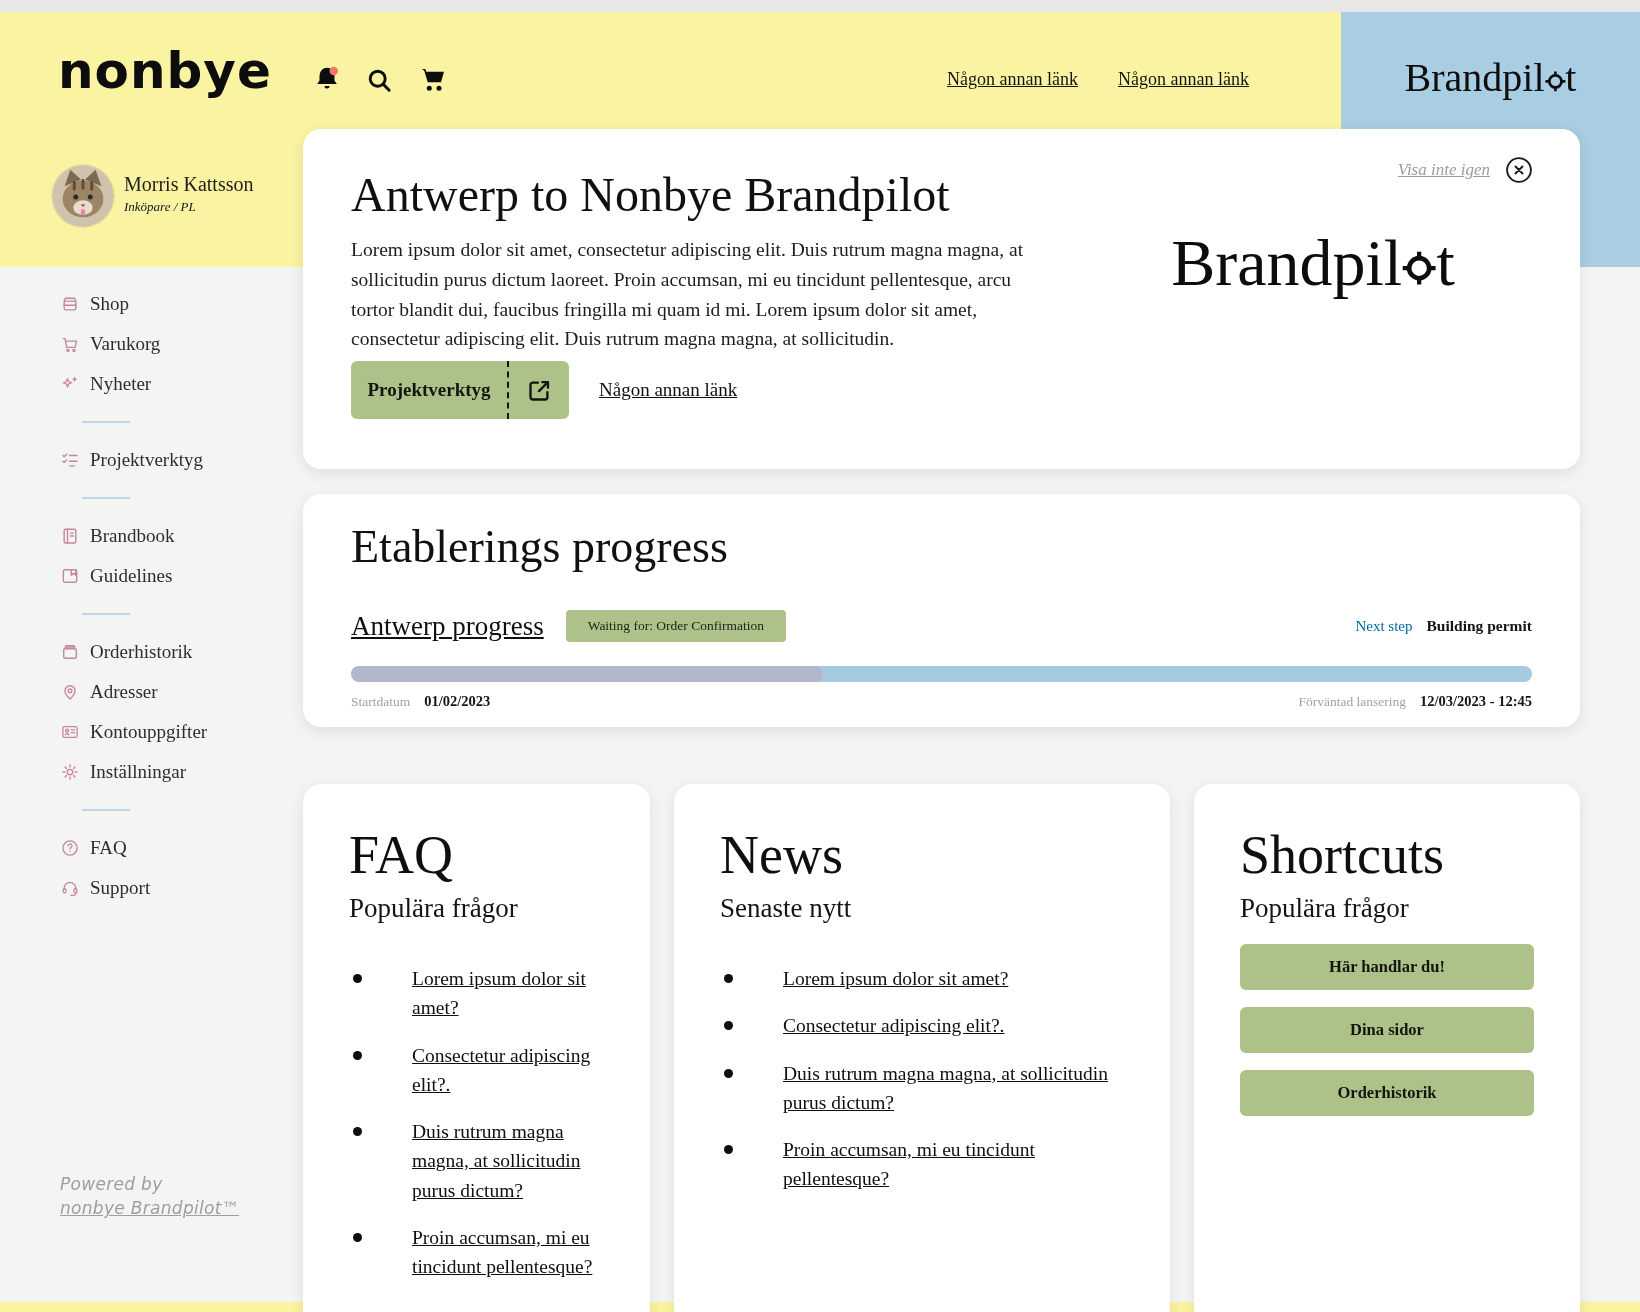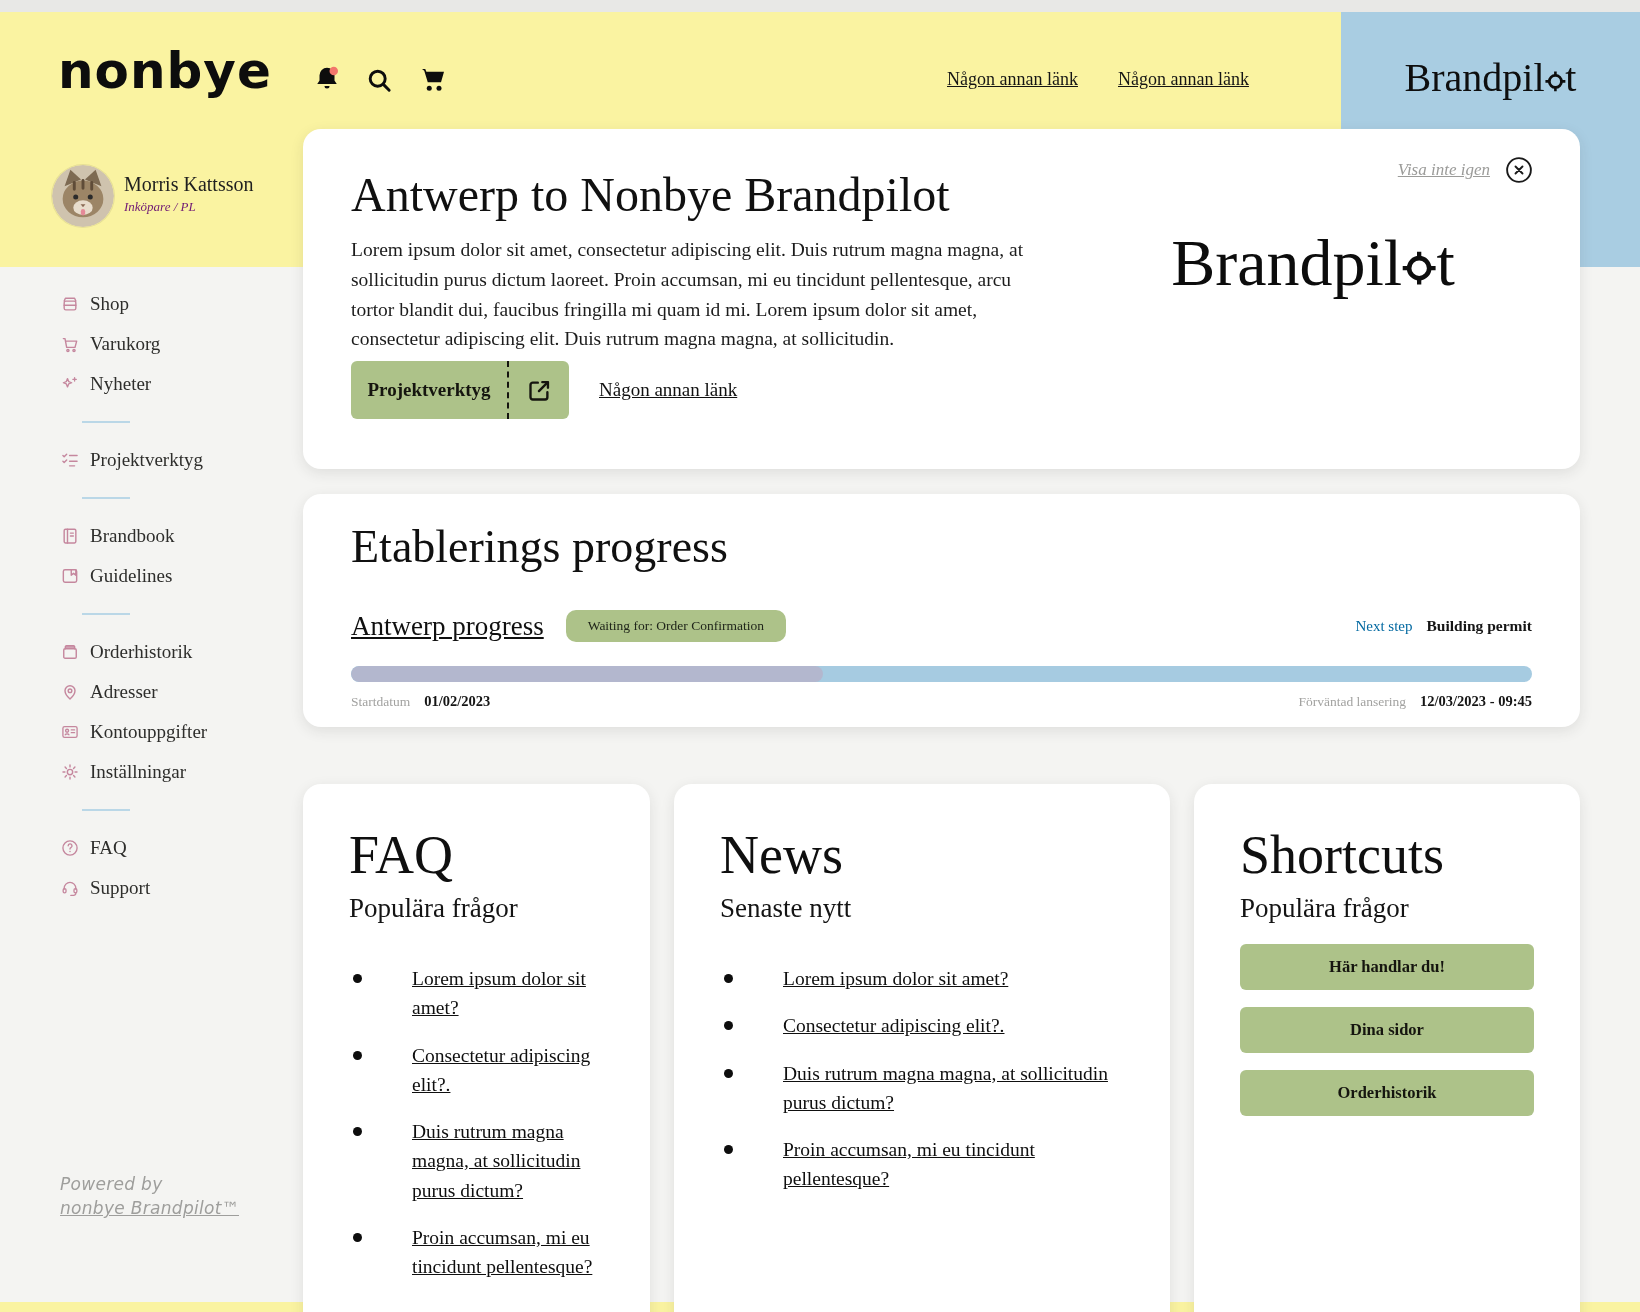--- a/index.html
+++ b/index.html
@@ -24,21 +24,21 @@
         font-size:50px;letter-spacing:1px;color:#0d0d0d;cursor:pointer;}
   .hicon{width:34px;height:34px;display:flex;align-items:center;justify-content:center;cursor:pointer;}
   .hicon svg{display:block;}
   .hlink{font-size:18px;text-decoration:underline;color:#141414;cursor:pointer;white-space:nowrap;}
   .brand-header{left:1341px;top:42px;width:299px;text-align:center;font-size:40px;color:#0e0e0e;}
   .oxo{stroke:#0e0e0e;fill:none;}
   
   .avatar{left:52px;top:153px;width:62px;height:62px;border-radius:50%;overflow:hidden;
           box-shadow:0 0 0 1px rgba(0,0,0,.08);}
   .uname{left:124px;top:161px;font-size:20px;color:#1f1f1f;}
-  .urole{left:124px;top:187px;font-size:13px;font-style:italic;color:#701a75;}
+  .urole{left:124px;top:187px;font-size:13px;font-style:italic;color:#0f172a;}
   .nav{left:40px;top:272px;width:252px;}
   .nav-item{height:40px;display:flex;align-items:center;padding-left:3px;cursor:pointer;color:#2e2e2c;}
   .nav-item .dot{width:8px;height:8px;border-radius:50%;background:var(--accent_dot);
                  margin-right:9px;flex:none;visibility:hidden;}
   .nav-item.active .dot{visibility:visible;}
   .nav-item .nicon{width:20px;height:20px;margin-right:10px;flex:none;color:var(--icon_pink);}
   .nav-item.active .nicon{color:#BD93B7;}
   .nav-item .nlabel{font-size:19px;}
   .nav-item.active .nlabel{font-weight:700;color:#141414;}
   .nav-div{height:36px;display:flex;align-items:center;}
@@ -65,21 +65,21 @@
   .btn-primary .dash{border-left:2px dashed #15150f;}
   .btn-primary .extw{width:60px;display:flex;align-items:center;justify-content:center;color:#15150f;}
   .cta .sec{margin-left:30px;font-size:19px;text-decoration:underline;color:#101010;cursor:pointer;}
   .brand-big{position:absolute;left:780px;top:96px;width:460px;text-align:center;
              font-size:66px;color:#0c0c0c;}
   
   .progress{left:303px;top:482px;width:1277px;height:233px;}
   .progress h2{position:absolute;left:48px;top:26px;margin:0;font-size:46px;font-weight:400;color:#101010;}
   .prow{position:absolute;left:48px;right:48px;top:116px;display:flex;align-items:center;}
   .ptitle{font-size:27px;text-decoration:underline;color:#101010;cursor:pointer;}
-  .badge{margin-left:22px;background:var(--green);border-radius:10px;padding:8px 22px;
+  .badge{margin-left:22px;background:var(--green);border-radius:4px;padding:8px 22px;
          font-size:13.5px;color:#20261a;white-space:nowrap;}
   .pspacer{flex:1;}
   .next-label{color:#0369a1;font-size:15px;margin-right:14px;}
   .next-value{font-weight:700;font-size:15.5px;color:#151515;}
   .pbar{position:absolute;left:48px;right:48px;top:172px;height:16px;border-radius:8px;
         background:var(--progress_track);overflow:hidden;}
   .pfill{height:100%;border-radius:8px;background:var(--progress_fill);width:40%;}
   .pdates{position:absolute;left:48px;right:48px;top:198px;display:flex;justify-content:space-between;}
   .pdates .lbl{color:#A2A2A0;font-size:13.5px;margin-right:10px;}
   .pdates .val{font-weight:700;font-size:14.5px;color:#151515;}
@@ -368,21 +368,21 @@
     <div class="pbar">
       <div class="pfill" style="width: 40%;"></div>
     </div>
     <div class="pdates">
       <span>
         <span class="lbl">Startdatum</span>
         <span class="val">01/02/2023</span>
       </span>
       <span>
         <span class="lbl">Förväntad lansering</span>
-        <span class="val">12/03/2023 - 09:45</span>
+        <span class="val">12/03/2023 - 12:45</span>
       </span>
     </div>
   </section>
 
   <div class="row">
 
     <section class="mini">
       <h3>FAQ</h3>
       <div class="sub">Populära frågor</div>
       <ul>

